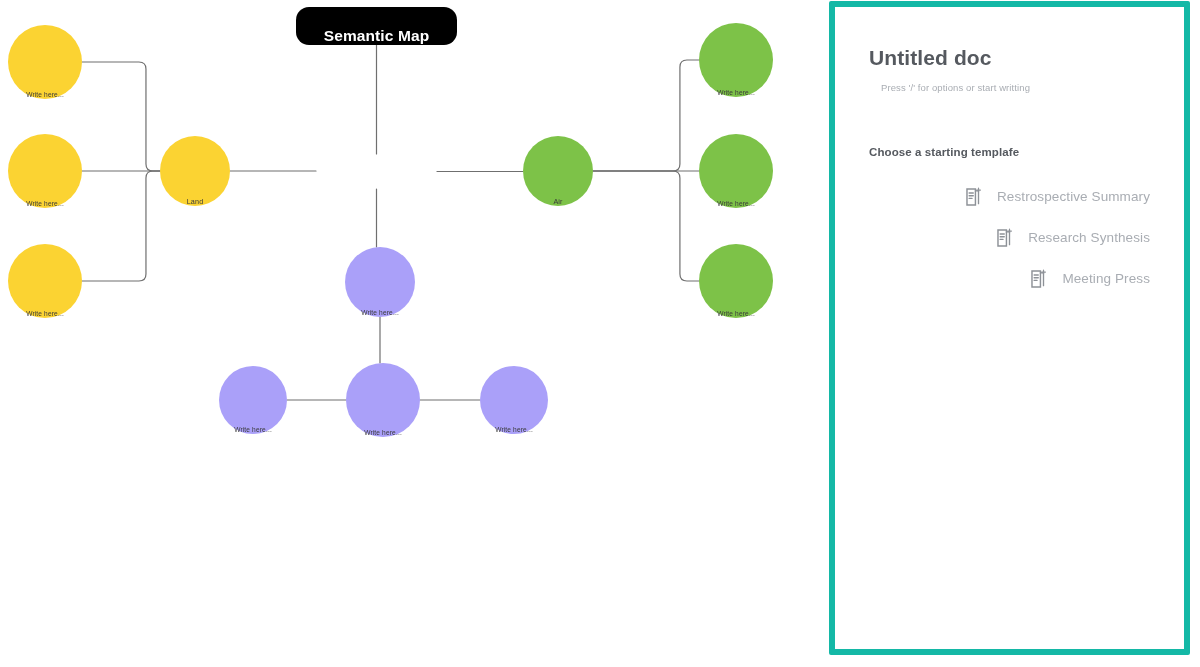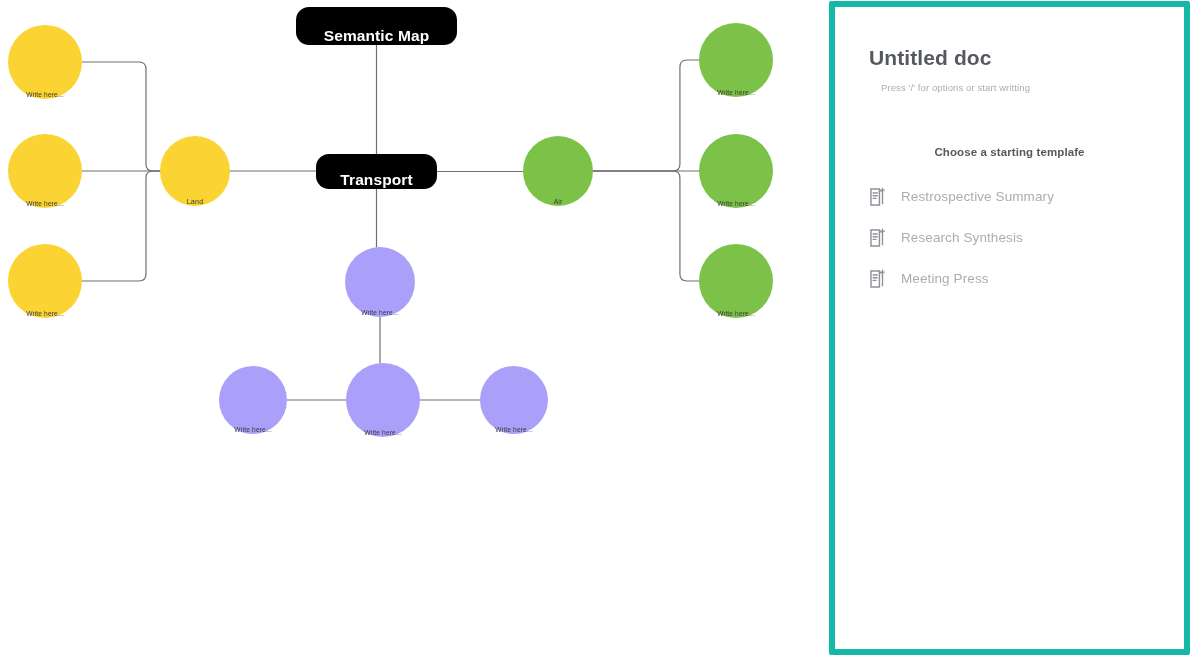--- a/index.html
+++ b/index.html
@@ -120,36 +120,36 @@
     margin: 12px;
     letter-spacing: .1px;
   }
 
   #templates-heading {
     margin: 53px 0 15px 0;
     font-size: 11.5px;
     font-weight: 700;
     color: #55595f;
     letter-spacing: .1px;
-    text-align: center;
   }
 
   #template-list {
     list-style: none;
     margin: 22px 0 0 0;
     padding: 0;
   }
 
   .template-item {
     display: flex;
     align-items: center;
     gap: 14px;
     padding: 7px 0;
     margin-bottom: 7px;
     cursor: pointer;
+    justify-content: flex-end;
   }
 
   .template-item .tpl-icon {
     flex: 0 0 auto;
     width: 18px;
     height: 20px;
     display: block;
   }
 
   .template-item .tpl-label {
@@ -182,23 +182,20 @@
           <path d="M593 171 L672.92 171 Q679.92 171 679.92 164 L679.92 67 Q679.92 60 686.92 60 L699 60" fill="none" stroke="#6f6f6f" stroke-width="1.2" stroke-linecap="round" stroke-linejoin="round"></path>
           <path d="M593 171 L699 171" fill="none" stroke="#6f6f6f" stroke-width="1.2" stroke-linecap="round" stroke-linejoin="round"></path>
           <path d="M593 171 L672.92 171 Q679.92 171 679.92 178 L679.92 274 Q679.92 281 686.92 281 L699 281" fill="none" stroke="#6f6f6f" stroke-width="1.2" stroke-linecap="round" stroke-linejoin="round"></path>
         </g>
     </svg>
 
     <div class="node pill" style="left:296px; top:7px; width:161px; height:38px;">
       <span class="node-label">Semantic Map</span>
     </div>
 
-    <div class="node pill" style="left:316px; top:154px; width:121px; height:35px;">
-      <span class="node-label">Transport</span>
-    </div>
 
     <div class="node circle hub" style="left:160px; top:136px; width:70px; height:70px; background:#FBD332;">
       <span class="node-label">Land</span>
     </div>
 
     <div class="node circle" style="left:8px; top:25px; width:74px; height:74px; background:#FBD332;">
       <span class="node-label">Write here...</span>
     </div>
     <div class="node circle" style="left:8px; top:134px; width:74px; height:74px; background:#FBD332;">
       <span class="node-label">Write here...</span>

